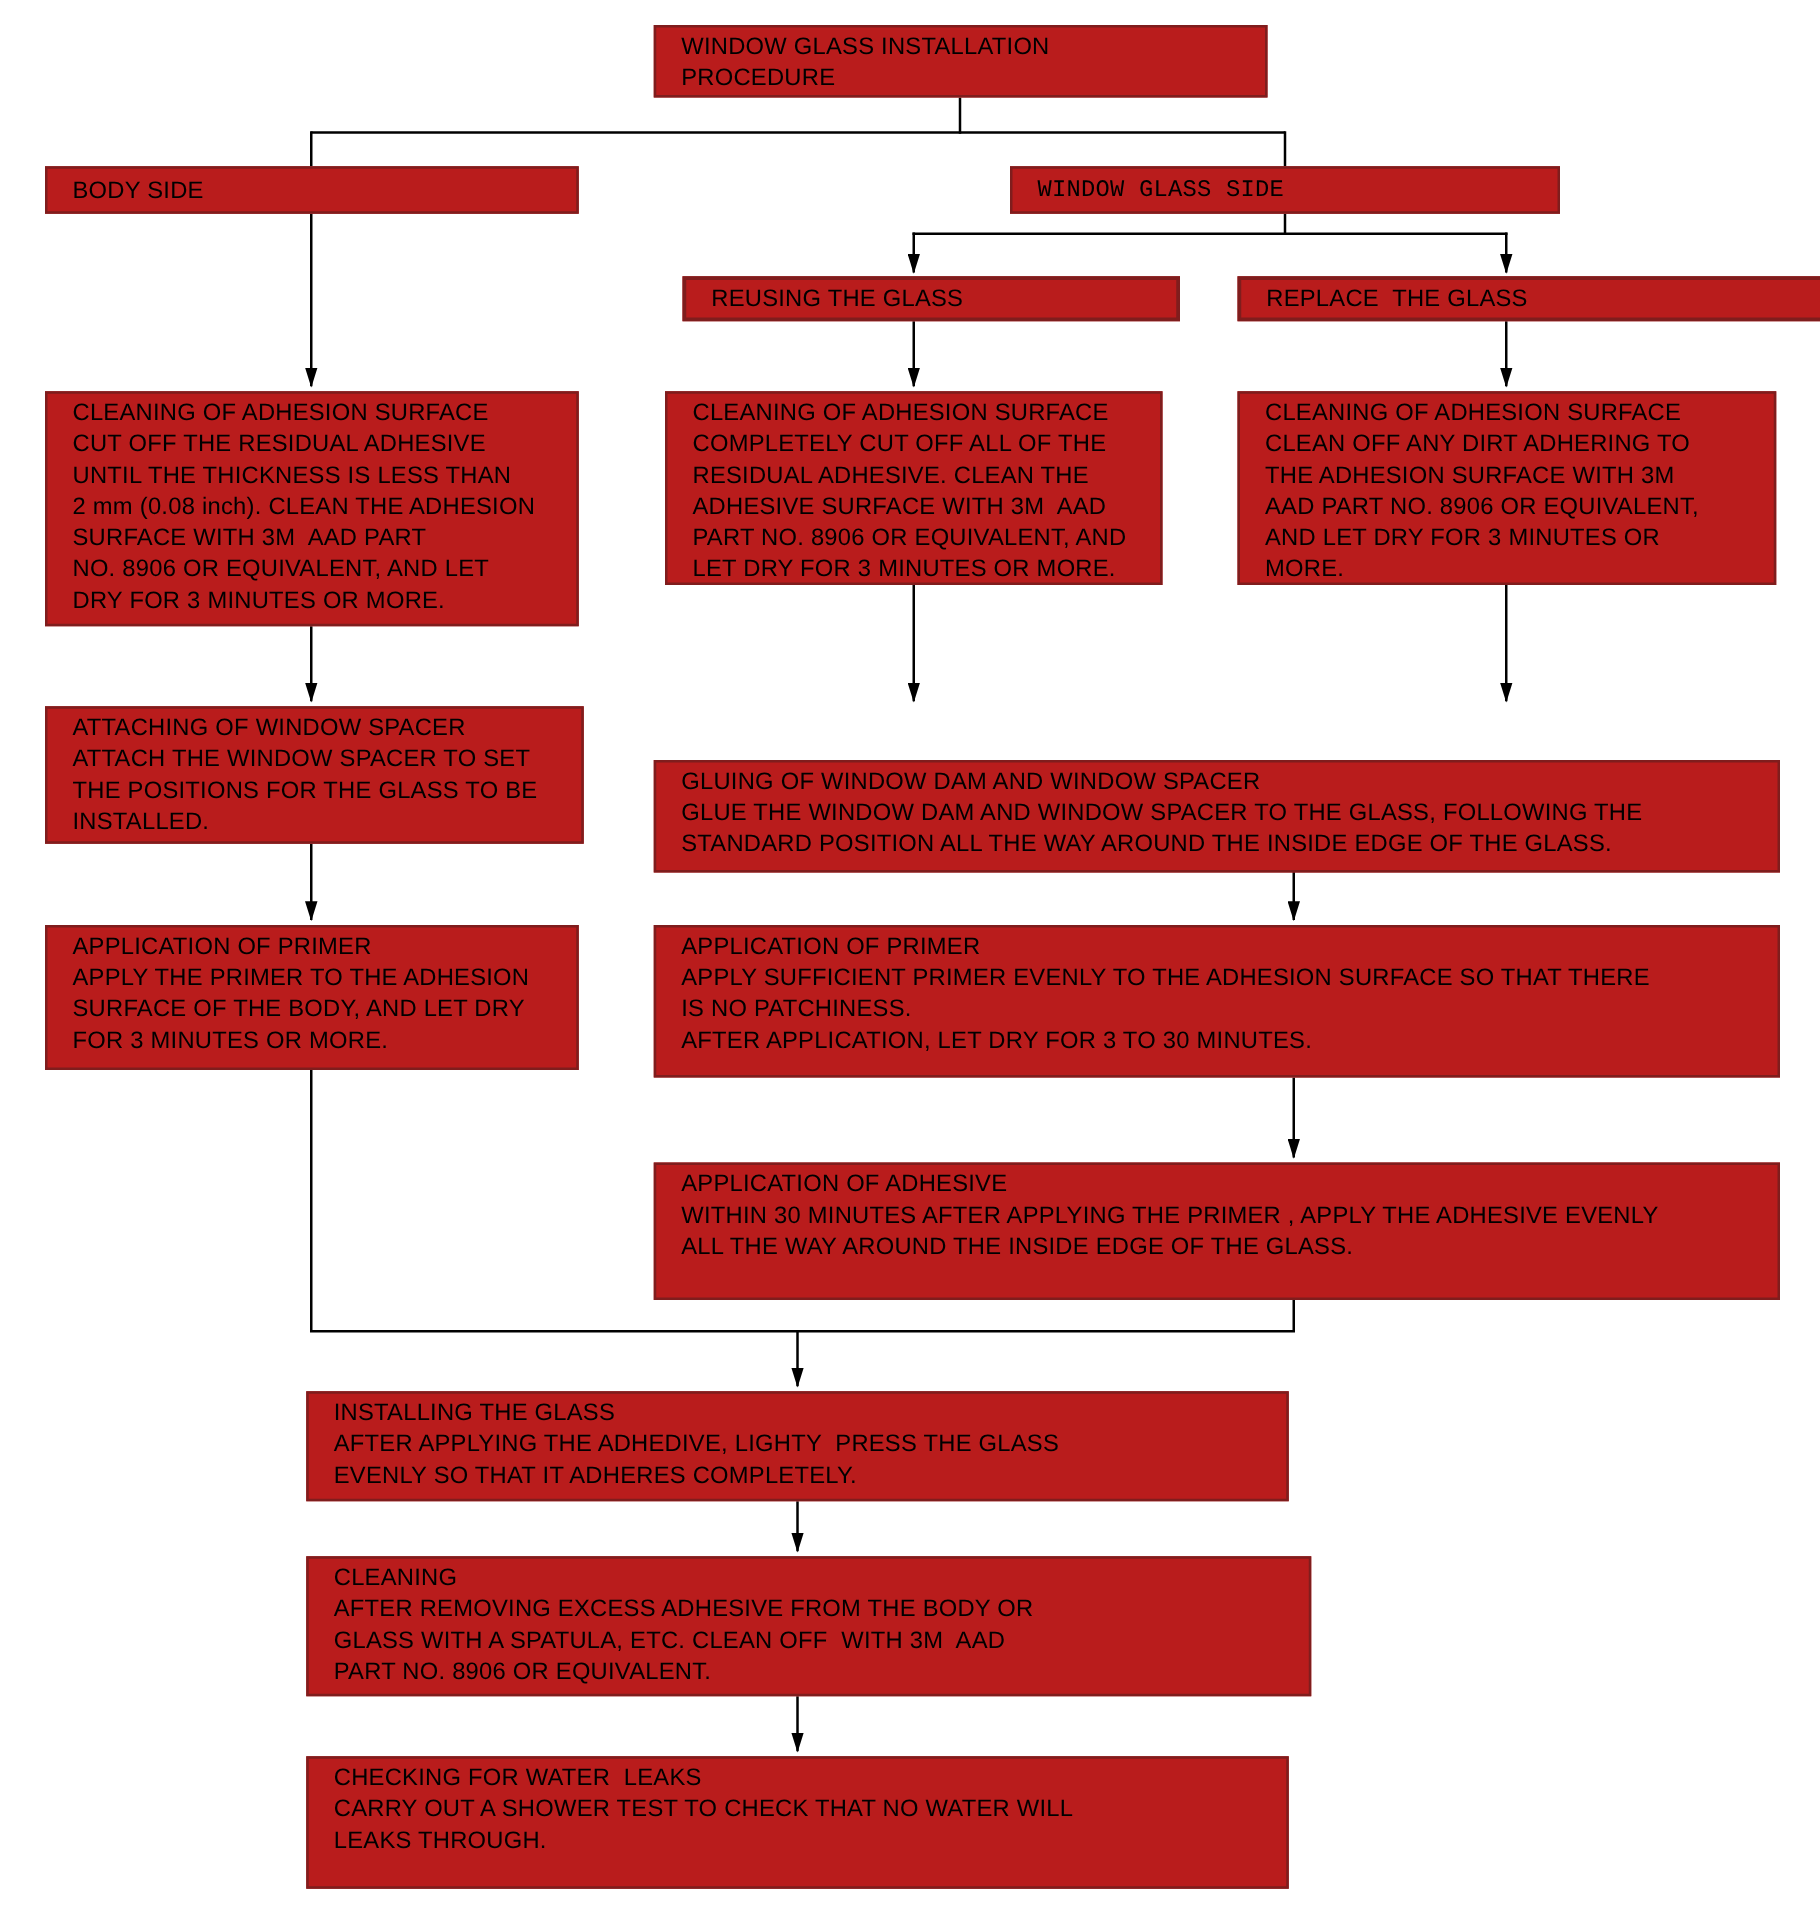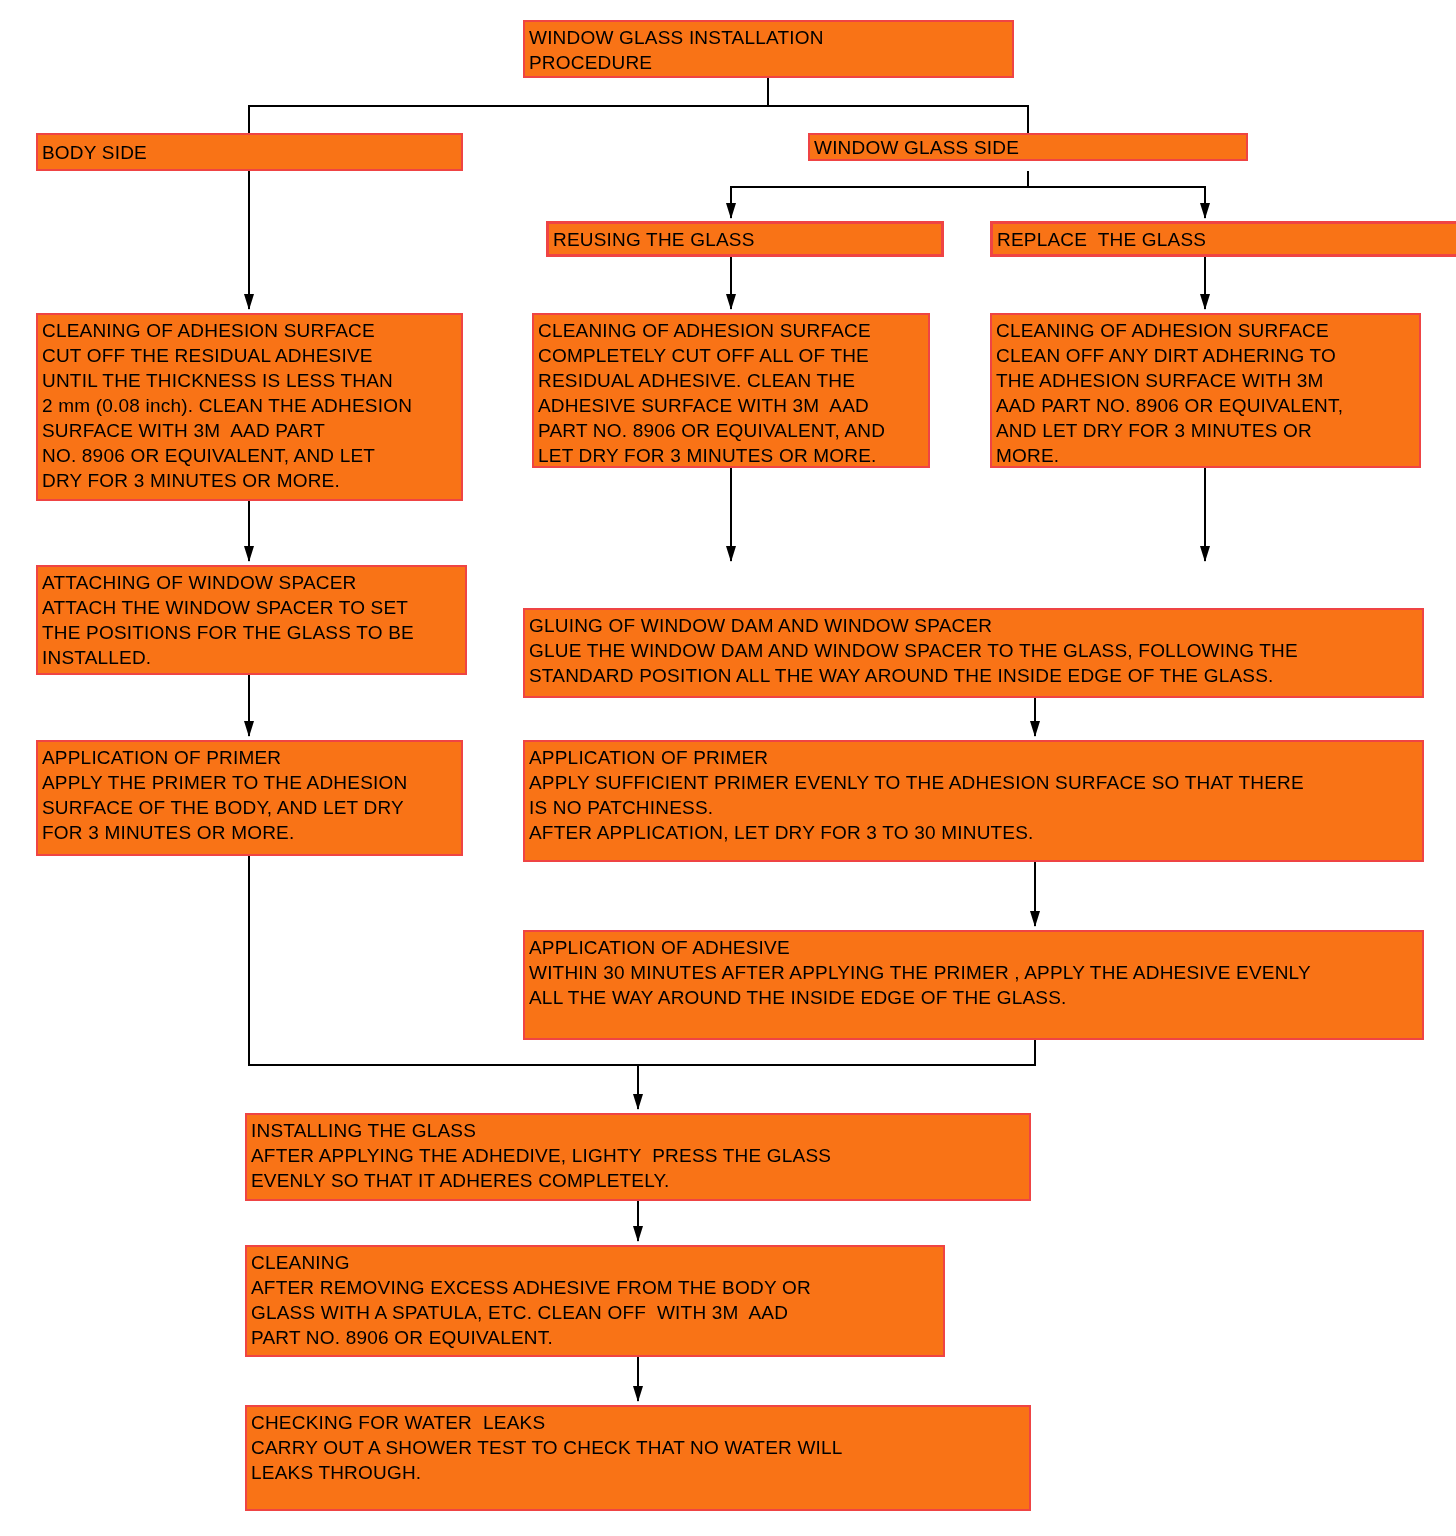--- a/index.html
+++ b/index.html
@@ -7,45 +7,45 @@
     position:relative;
     width:1456px;height:1536px;
     background:#ffffff;
     font-family:"Liberation Sans", sans-serif;
     color:#000;
   }
   .wires{position:absolute;left:0;top:0;width:1456px;height:1536px;}
   .node{
     position:absolute;
     box-sizing:border-box;
-    border:2px solid #ef4444;
-    background:#f97316;
-    padding:3px 4px;
+    border:2px solid #7f1d1d;
+    background:#b91c1c;
+    padding:3px 20px;
     font-size:19px;
     line-height:25px;
     white-space:pre-wrap;
     letter-spacing:0.2px;
   }
   .node.heavy{border-width:3px;}
   .node.vcenter{display:flex;align-items:center;}
   #n-procedure{left:523px;top:20px;width:491px;height:58px;}
   #n-body-side{left:36px;top:133px;width:427px;height:38px;}
-  #n-window-glass-side{left:808px;top:133px;width:440px;height:28px;}
+  #n-window-glass-side{left:808px;top:133px;width:440px;height:38px;font-family:Liberation Mono, monospace;}
   #n-reusing{left:546px;top:221px;width:398px;height:36px;}
   #n-replace{left:990px;top:221px;width:486px;height:36px;}
   #n-body-cleaning{left:36px;top:313px;width:427px;height:188px;}
   #n-reuse-cleaning{left:532px;top:313px;width:398px;height:155px;}
   #n-replace-cleaning{left:990px;top:313px;width:431px;height:155px;}
   #n-attaching{left:36px;top:565px;width:431px;height:110px;}
   #n-gluing{left:523px;top:565px;width:901px;height:90px;margin-top:43px;}
   #n-body-primer{left:36px;top:740px;width:427px;height:116px;}
   #n-glass-primer{left:523px;top:740px;width:901px;height:122px;}
   #n-adhesive{left:523px;top:930px;width:901px;height:110px;}
   #n-installing{left:245px;top:1113px;width:786px;height:88px;}
-  #n-cleaning{left:245px;top:1245px;width:700px;height:112px;}
+  #n-cleaning{left:245px;top:1245px;width:804px;height:112px;}
   #n-checking{left:245px;top:1405px;width:786px;height:106px;}
   .figure-code{
     position:absolute;
     right:18px;top:1540px;
     font-size:20px;
     letter-spacing:0.5px;
   }
 </style>
 </head>
 <body>

